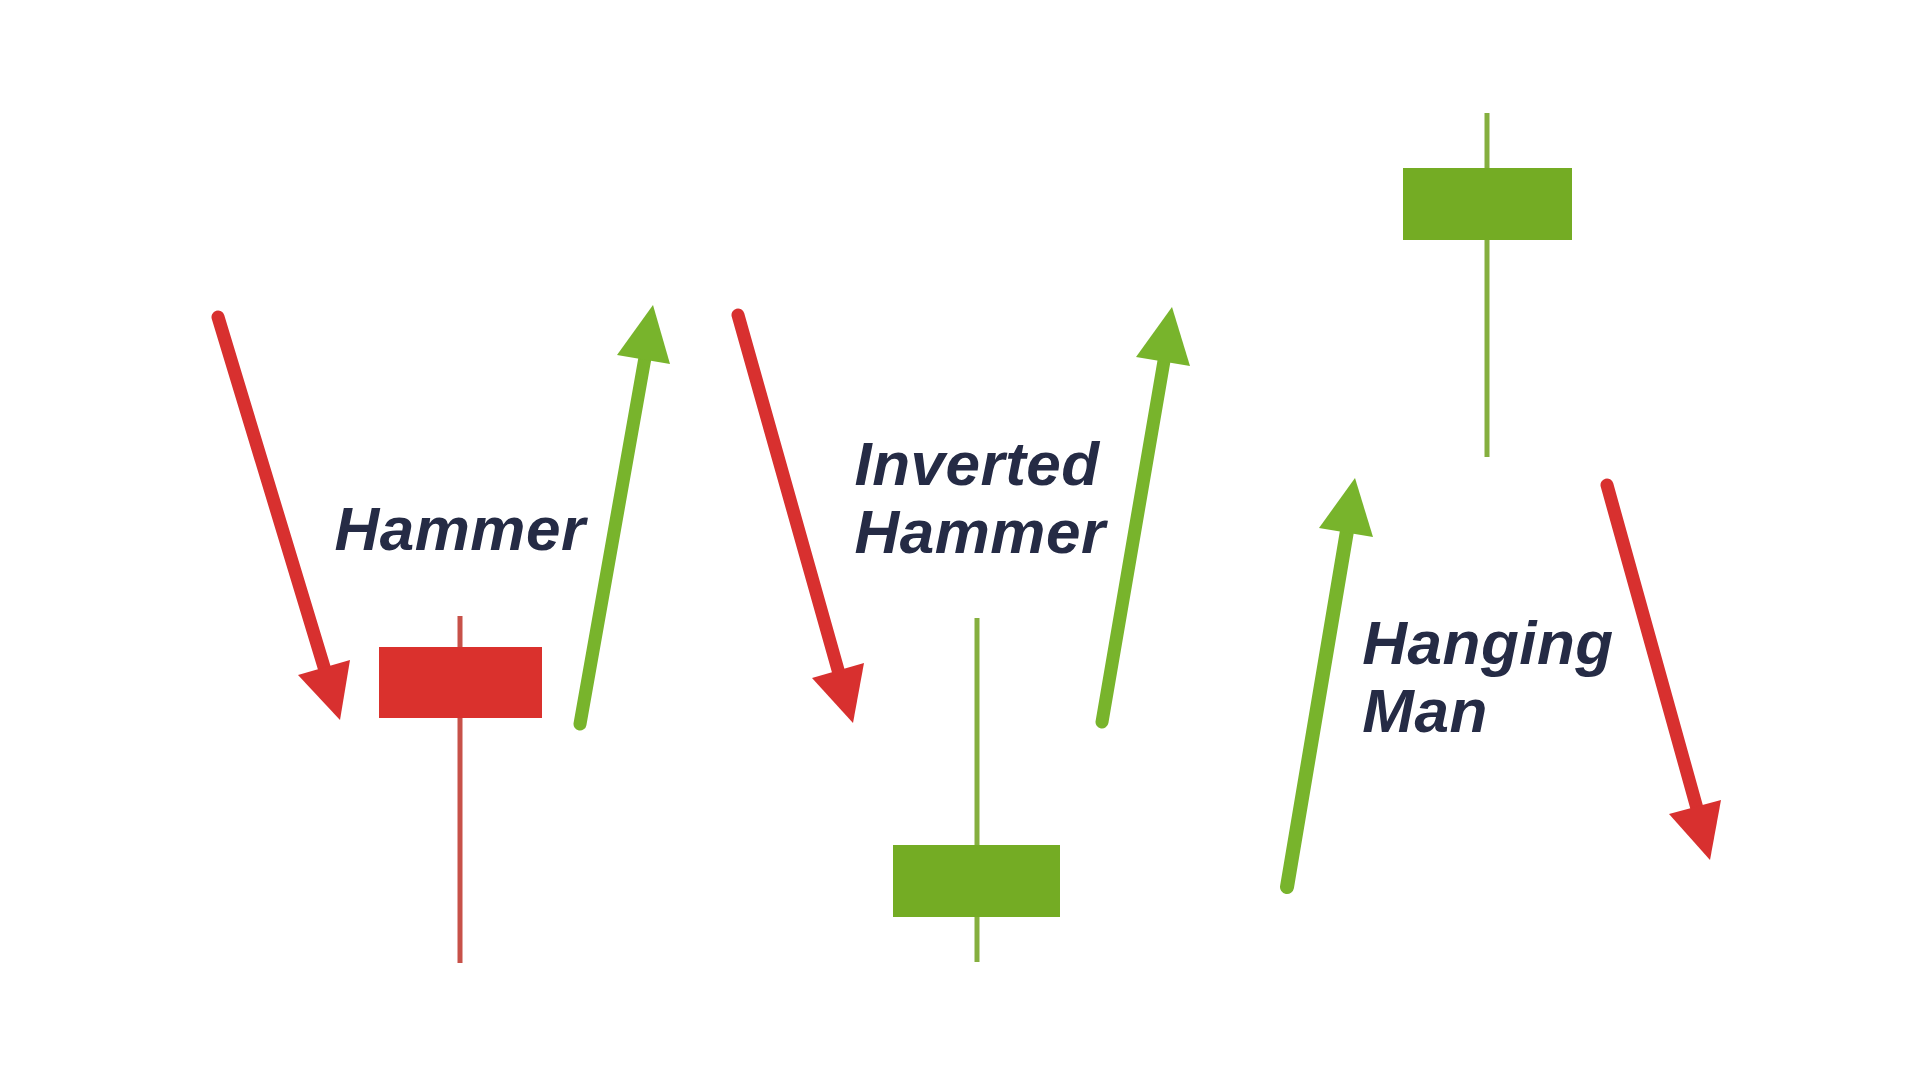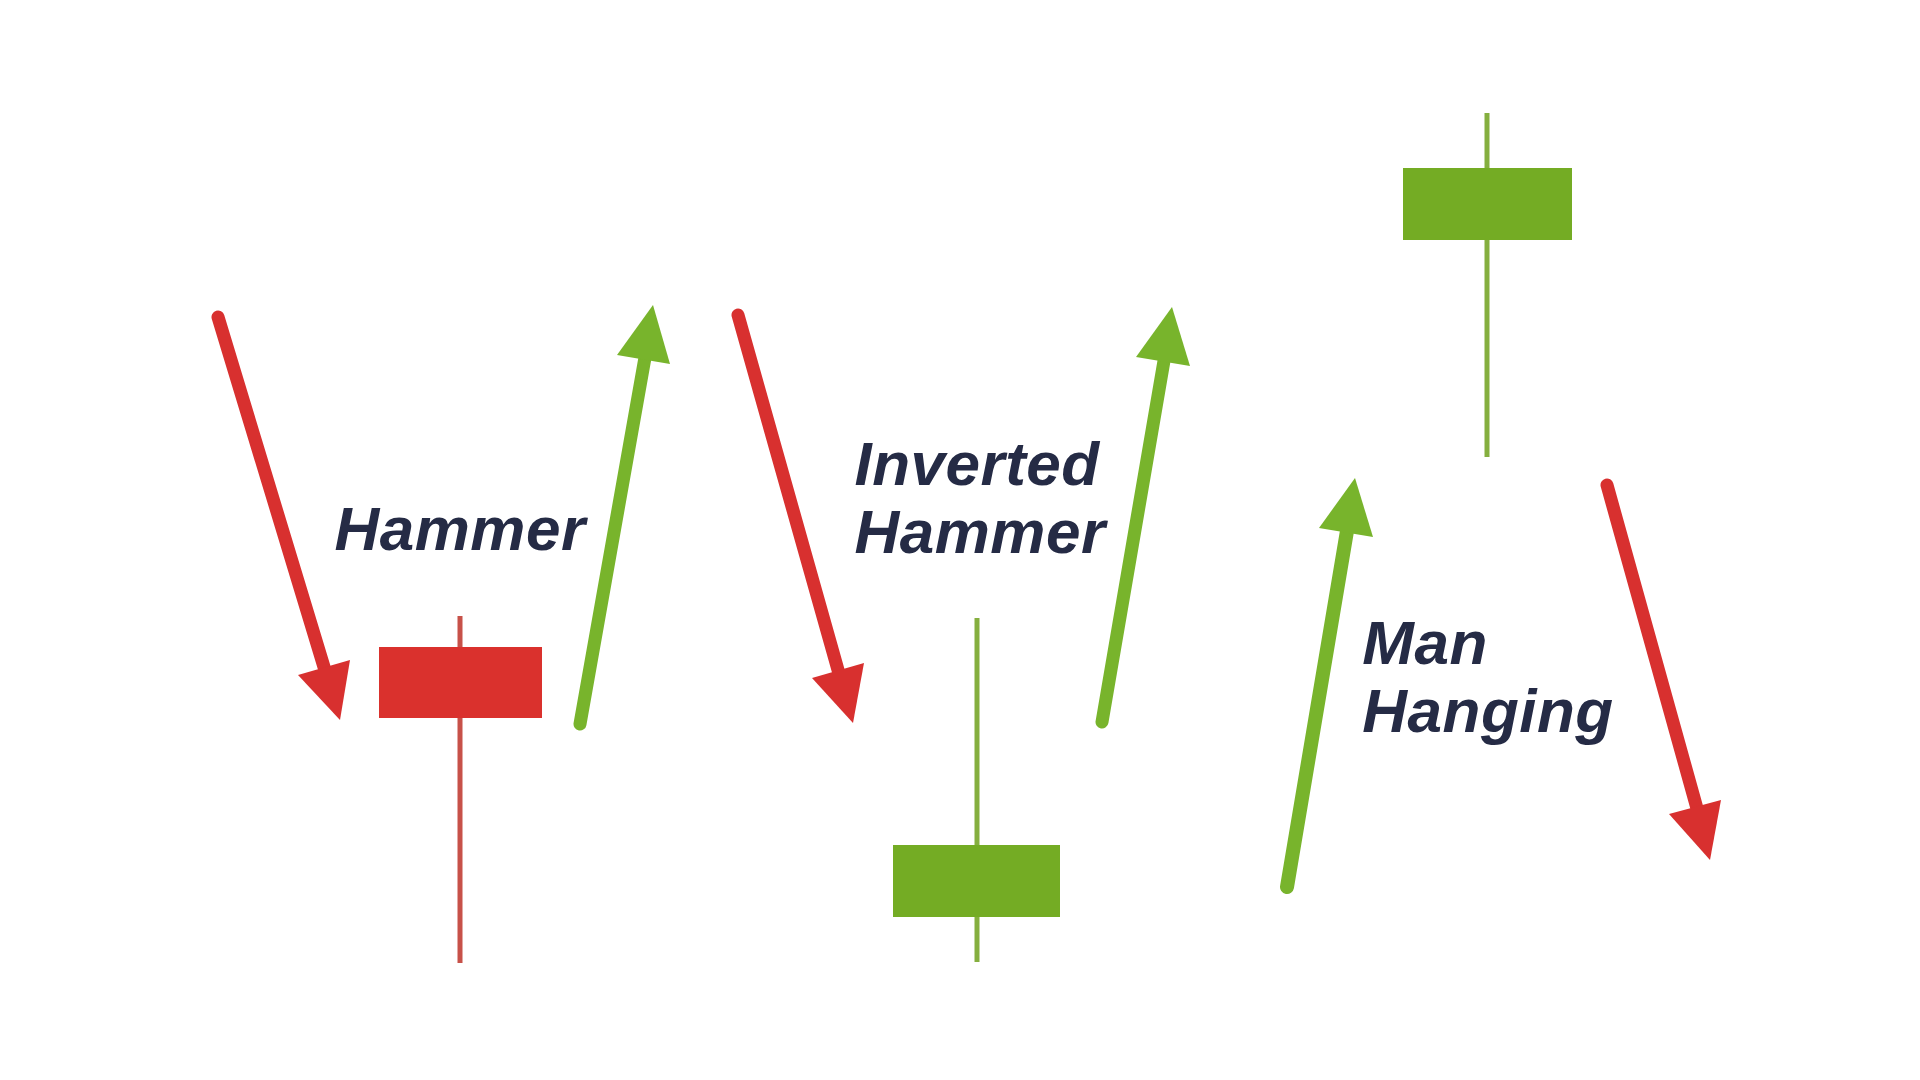--- a/index.html
+++ b/index.html
@@ -90,17 +90,17 @@
   <div class="pattern-label" style="left: 460px; top: 495px; color: rgb(37, 43, 69);">
     <span>Hammer</span>
   </div>
 
   <div class="pattern-label" style="left: 980px; top: 430px; color: rgb(37, 43, 69);">
     <span>Inverted</span>
     <span>Hammer</span>
   </div>
 
   <div class="pattern-label" style="left: 1488px; top: 609px; color: rgb(37, 43, 69);">
+    <span>Hanging</span>
     <span>Man</span>
-    <span>Hanging</span>
   </div>
 
 </div>
 
 </body></html>

